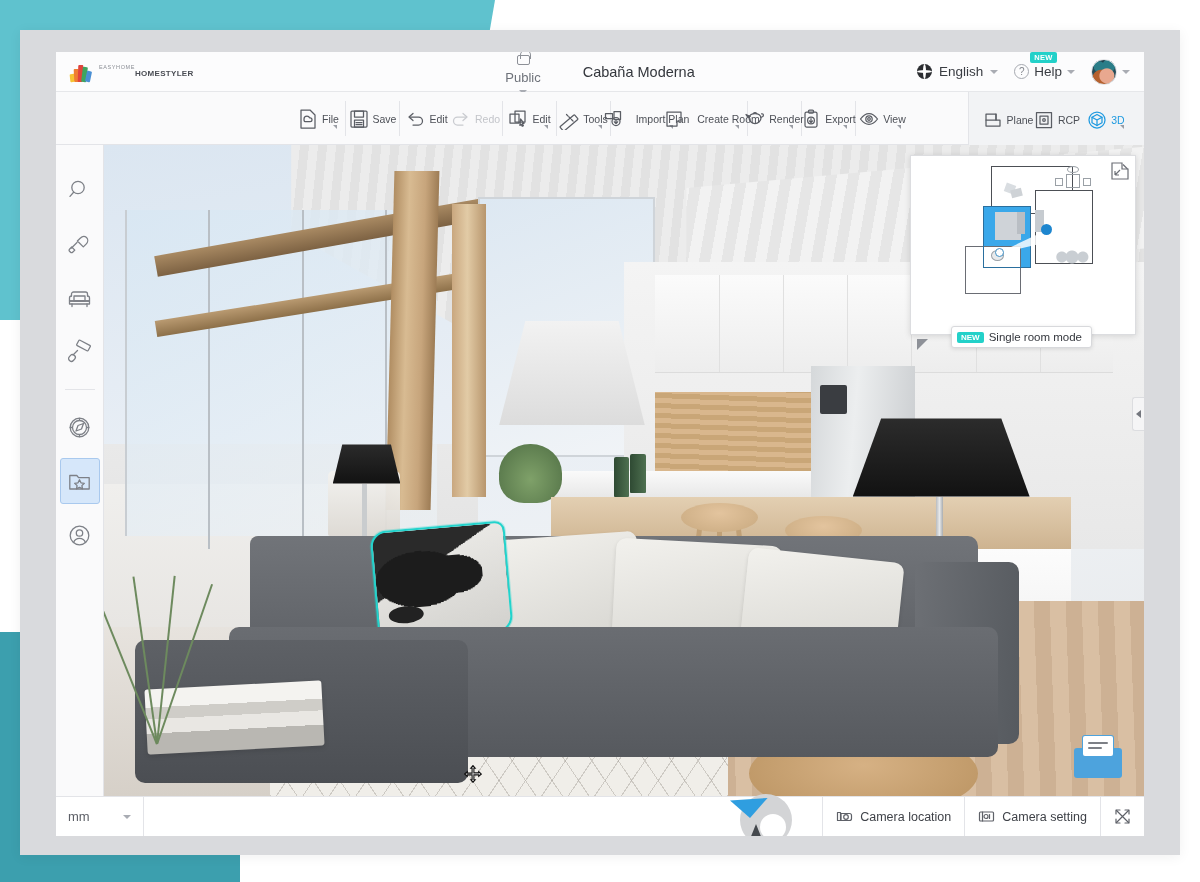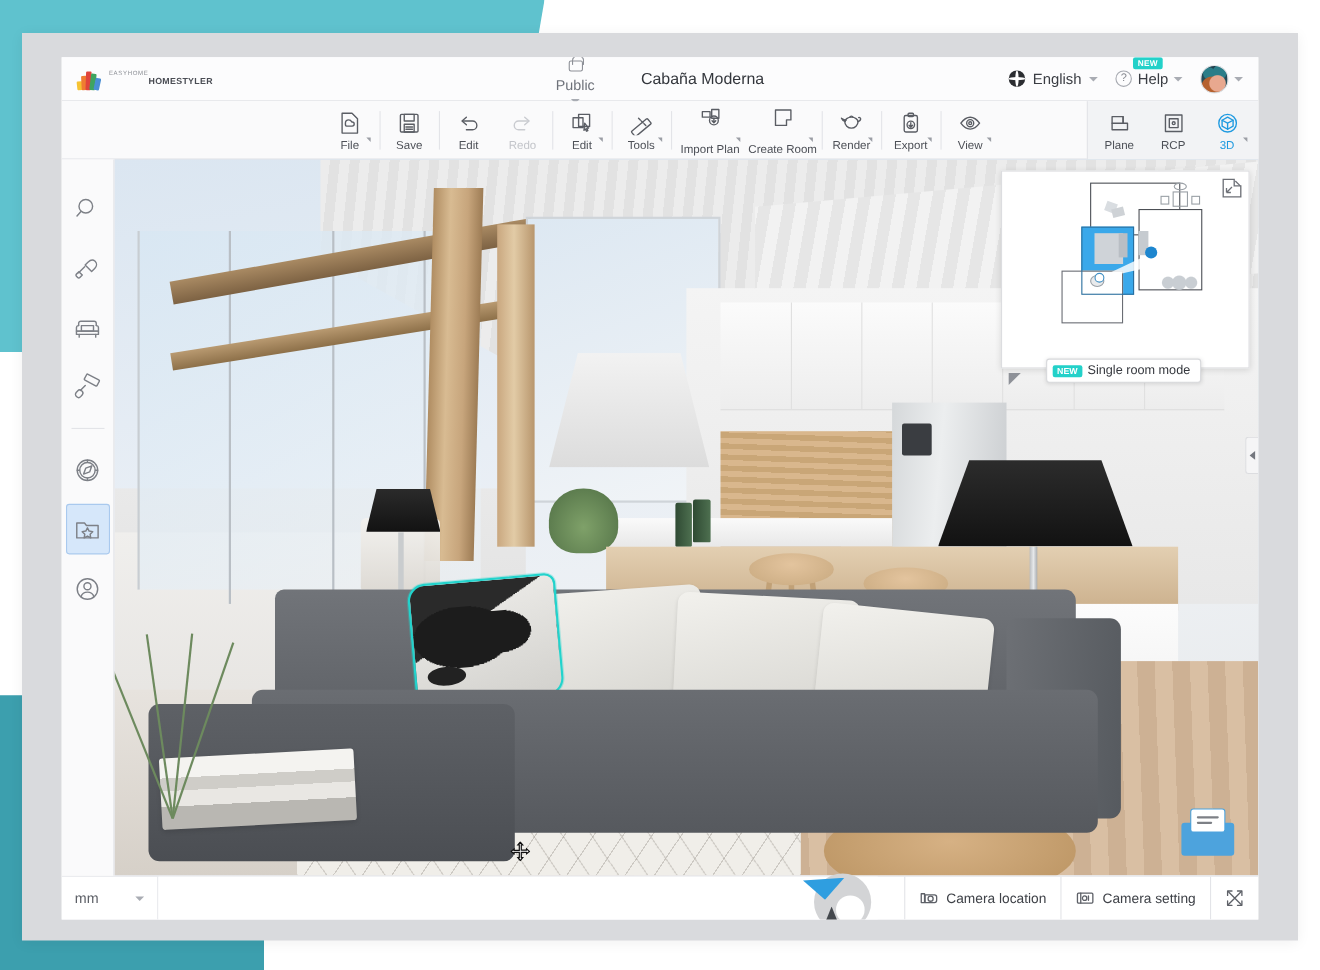--- a/index.html
+++ b/index.html
@@ -94,30 +94,30 @@
   }
 
   
   .ribbon {
     height:53px; min-height:53px; background:#fafafb;
     border-bottom:1px solid #e3e4e8;
     display:flex; align-items:center; justify-content:center; position:relative;
   }
   .rb-group { display:flex; align-items:stretch; height:53px; }
   .rb-btn {
-    width:49px; display:flex; flex-direction:column; align-items:center; justify-content:center;
+    width:49px; display:flex; flex-direction:row; align-items:center; justify-content:center;
     gap:3px; cursor:pointer; position:relative; padding-top:2px;
   }
   .rb-btn.wide { width:66px;gap:12px; }
   .rb-btn .ic { width:22px; height:22px; position:relative; }
   .rb-btn .lb { font-size:10.5px; color:#4d5057; white-space:nowrap; }
   .rb-btn.disabled .lb { color:#c3c5ca; }
   .rb-sep { width:1px; background:#e3e4e8; margin:9px 2px; }
   .rb-right { position:absolute; right:0; top:0; height:53px; display:flex; align-items:stretch;
-              background:#f2f3f5; border-left:1px solid #e3e4e8; padding:0 4px;}
+              background:#f2f3f5; border-left:1px solid #e3e4e8; padding:0 14px;}
   .rb-btn.active .lb { color:#1f9ae0; }
   .mini-caret { position:absolute; right:6px; bottom:16px; width:0;height:0;
                 border-left:4px solid transparent;border-top:4px solid #9b9ea5; }
   svg.gl { width:22px;height:22px; display:block; }
   svg.gl * { stroke:#5a5d64; stroke-width:1.25; fill:none; stroke-linecap:round; stroke-linejoin:round; }
   .rb-btn.disabled svg.gl * { stroke:#c9cbd0; }
   .rb-btn.active svg.gl * { stroke:#1f9ae0; }
 
   
   .body { flex:1; display:flex; position:relative; min-height:0; }

